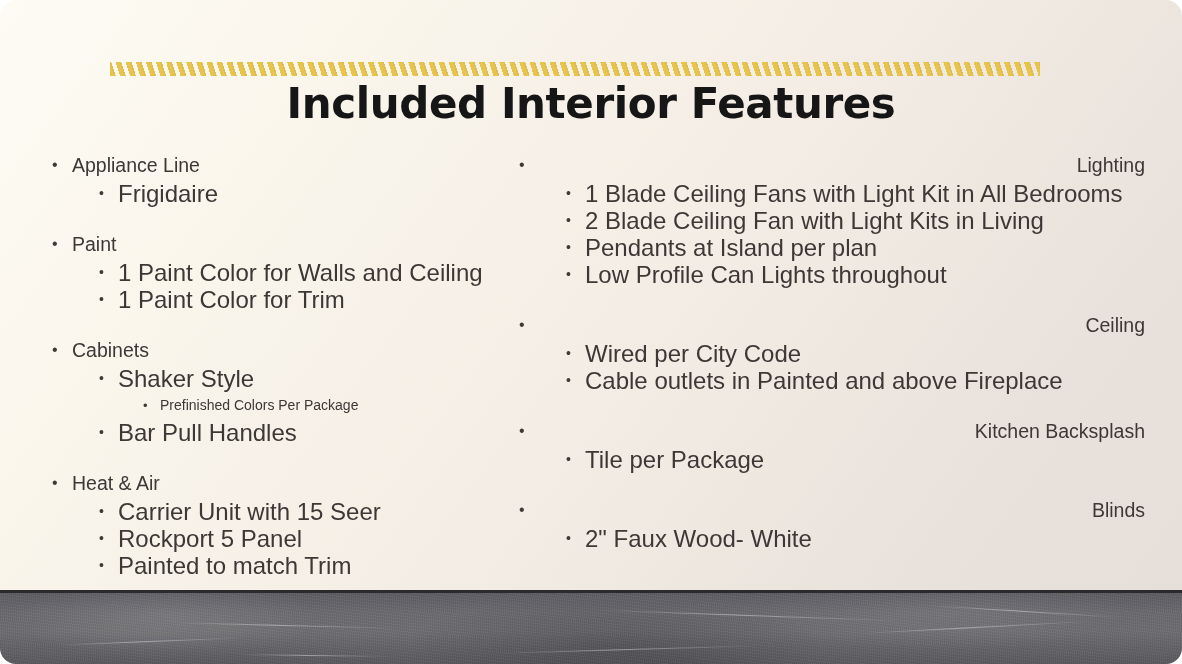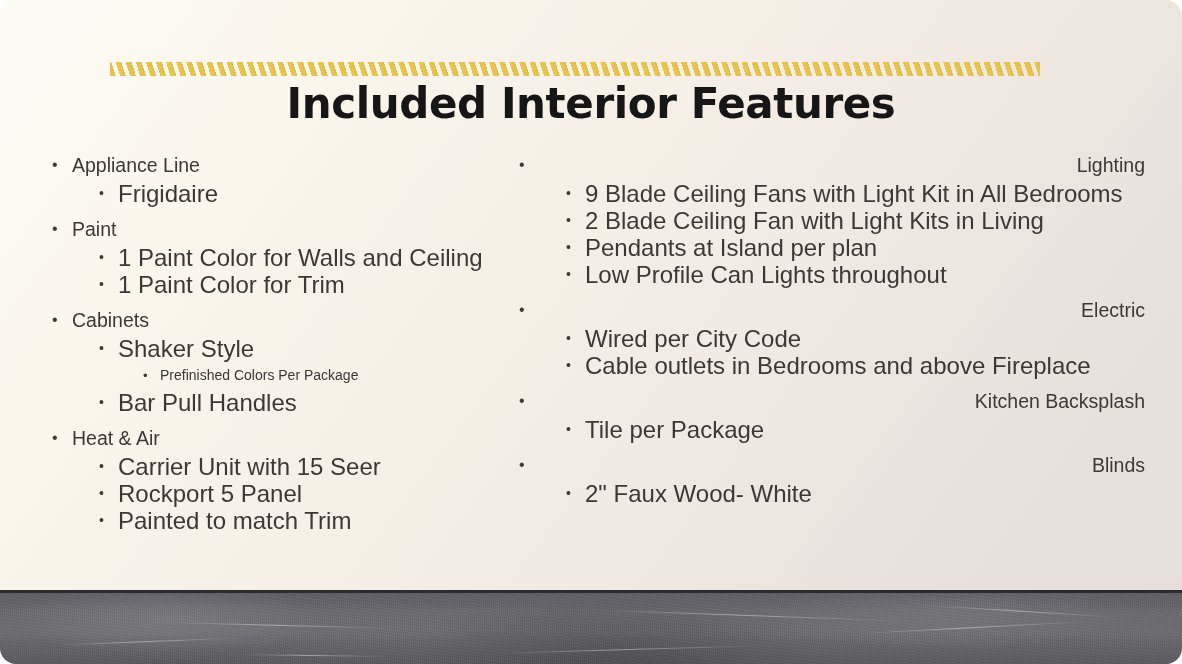--- a/index.html
+++ b/index.html
@@ -112,21 +112,21 @@
   
   li.l3 {
     font-size: 14px;
     line-height: 27px;
     padding-left: 115px;
     color: #3d3836;
   }
   li.l3::before { left: 98px; font-size: 13px; }
 
   
-  li.l1.gap { margin-top: 7px; }
+  li.l1.gap { margin-top: 22px; }
 
   .col-right li.l1 { padding-left: 27px; text-align: right; }
   .col-right li.l1::before { left: 7px; }
 
   
   .stone-strip {
     position: absolute;
     left: 0;
     bottom: 0;
     width: 1182px;
@@ -197,27 +197,27 @@
           <li class="item l1 gap"><span class="btxt">Heat &amp; Air</span></li>
           <li class="item l2"><span class="btxt">Carrier Unit with 15 Seer</span></li>
           <li class="item l2"><span class="btxt">Rockport 5 Panel</span></li>
           <li class="item l2"><span class="btxt">Painted to match Trim</span></li>
         </ul>
     </div>
 
     <div class="col col-right">
       <ul class="lvl" id="right-list">
           <li class="item l1"><span class="btxt">Lighting</span></li>
-          <li class="item l2"><span class="btxt">9 Blade Ceiling Fans with Light Kit in All Bedrooms</span></li>
+          <li class="item l2"><span class="btxt">1 Blade Ceiling Fans with Light Kit in All Bedrooms</span></li>
           <li class="item l2"><span class="btxt">2 Blade Ceiling Fan with Light Kits in Living</span></li>
           <li class="item l2"><span class="btxt">Pendants at Island per plan</span></li>
           <li class="item l2"><span class="btxt">Low Profile Can Lights throughout</span></li>
-          <li class="item l1 gap"><span class="btxt">Electric</span></li>
+          <li class="item l1 gap"><span class="btxt">Ceiling</span></li>
           <li class="item l2"><span class="btxt">Wired per City Code</span></li>
-          <li class="item l2"><span class="btxt">Cable outlets in Bedrooms and above Fireplace</span></li>
+          <li class="item l2"><span class="btxt">Cable outlets in Painted and above Fireplace</span></li>
           <li class="item l1 gap"><span class="btxt">Kitchen Backsplash</span></li>
           <li class="item l2"><span class="btxt">Tile per Package</span></li>
           <li class="item l1 gap"><span class="btxt">Blinds</span></li>
           <li class="item l2"><span class="btxt">2" Faux Wood- White</span></li>
         </ul>
     </div>
 
   </div>
 
   <div class="stone-strip">

